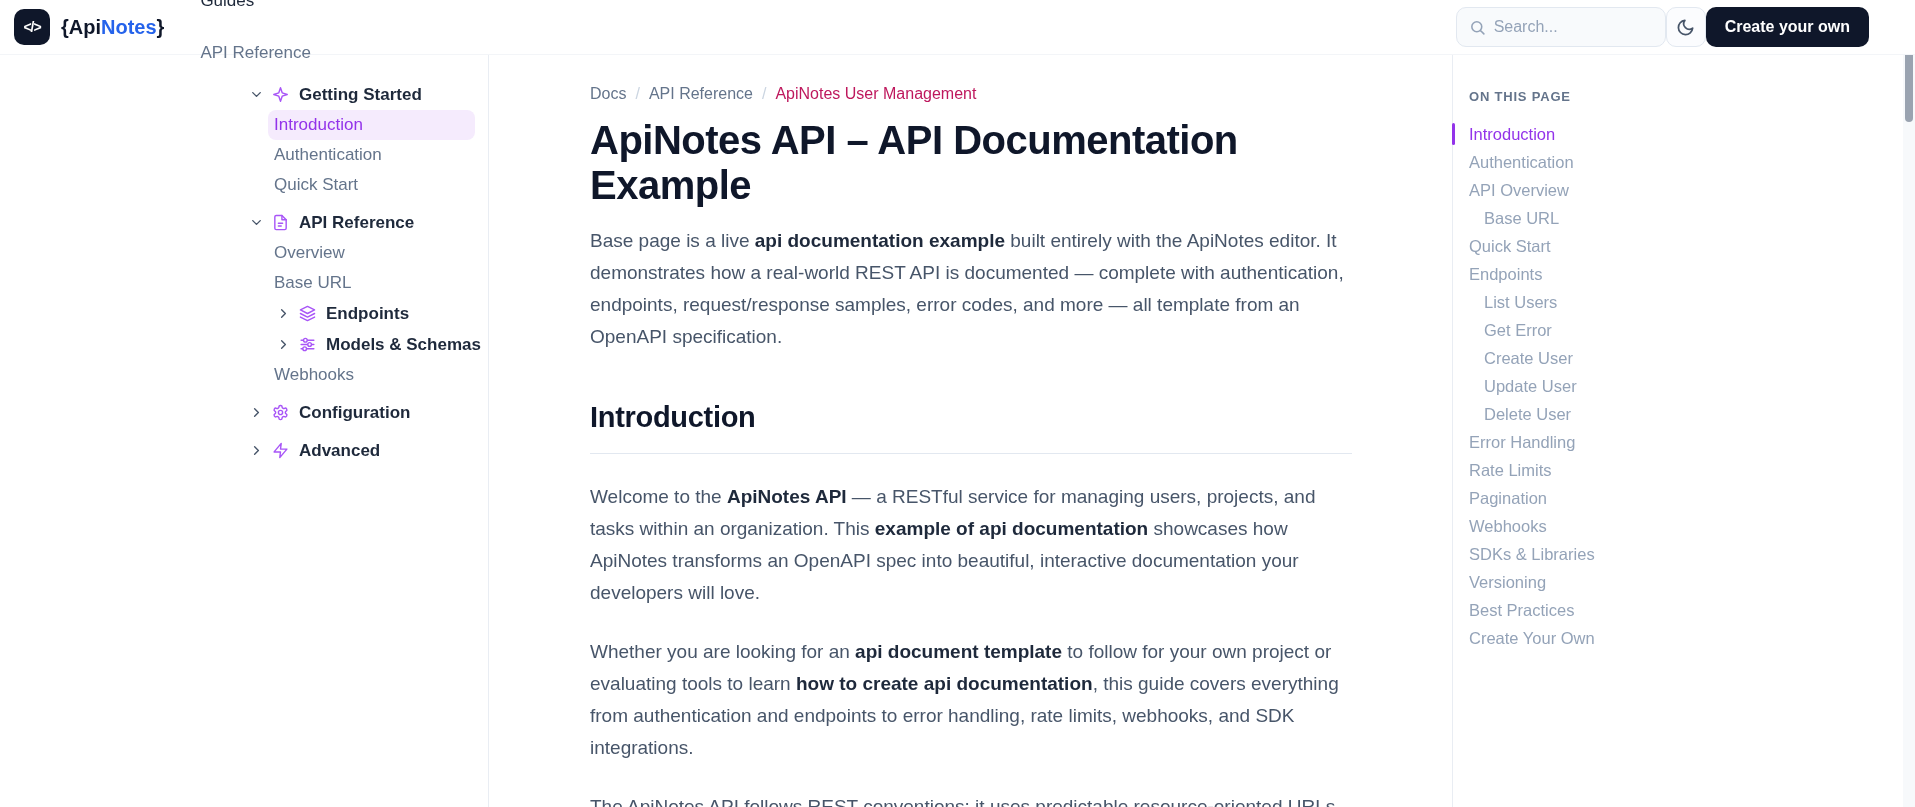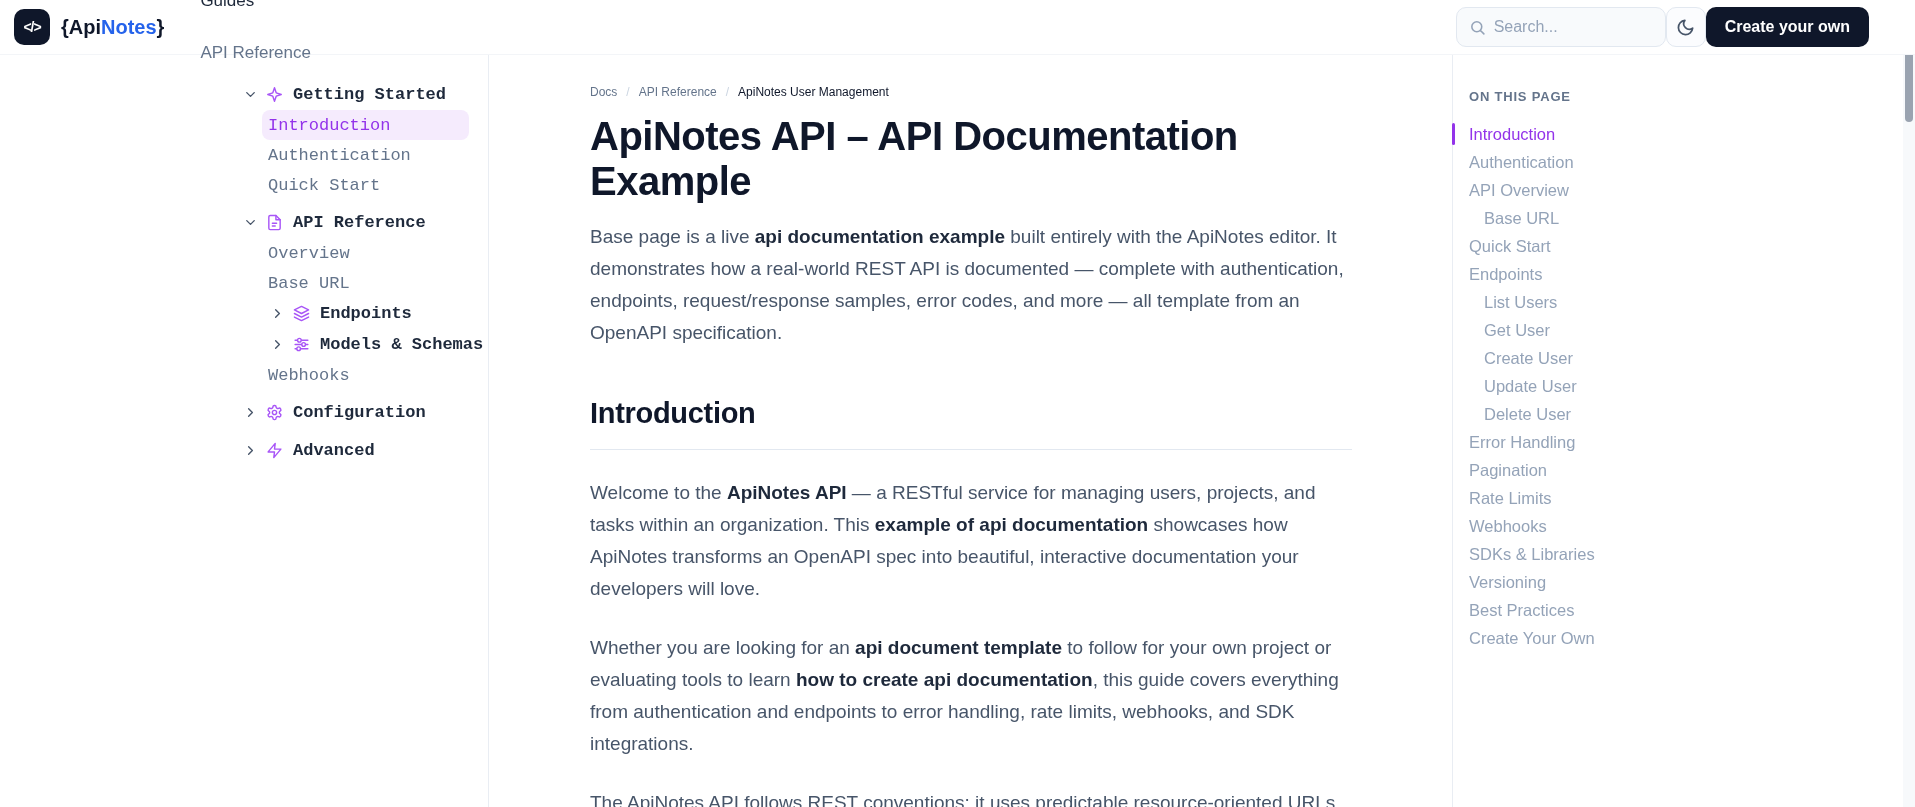--- a/index.html
+++ b/index.html
@@ -28,39 +28,39 @@
   .cta-btn { height:40px; background:#0f172a; color:#fff; border:none; border-radius:10px;
     font-size:16px; font-weight:600; padding:0 19px; cursor:pointer;
     font-family:"Liberation Sans", sans-serif; }
 
   
   .layout { display:flex; height:752px; }
 
   
   .sidebar { width:489px; border-right:1px solid #e9edf3; padding-top:24px;
     display:flex; justify-content:flex-end; }
-  .sidenav { width:232px; margin-right:19px; font-size:17px;font-family:Liberation Mono, monospace; }
+  .sidenav { width:232px; margin-right:13px; font-size:17px; }
   .srow { display:flex; align-items:center; height:31px; cursor:pointer; }
   .srow .chev { width:16px; height:16px; flex:0 0 16px; margin-left:6px; display:flex; align-items:center; }
   .srow .sicon { width:18px; height:18px; flex:0 0 18px; margin-left:7px; display:flex; align-items:center; }
   .srow .slabel { margin-left:9px; font-weight:600; color:#1e293b; white-space:nowrap; }
   .srow.sub { margin-left:27px; }
   .srow.top-gap { margin-top:7px; }
   .schild { display:flex; align-items:center; height:30px; margin-left:25px; border-radius:8px;
     padding-left:6px; color:#64748b; cursor:pointer; white-space:nowrap; }
   .schild.active { background:#f5ebfd; color:#9333ea; }
   svg.stroke { fill:none; stroke:#a855f7; stroke-width:2; stroke-linecap:round; stroke-linejoin:round; }
   svg.chevron { fill:none; stroke:#475569; stroke-width:2.2; stroke-linecap:round; stroke-linejoin:round; }
 
   
   .main { flex:1; padding:30px 0 0 101px; }
   .content { width:762px; }
-  .breadcrumb { font-size:12px; color:#64748b; display:flex; gap:9px; align-items:center; }
+  .breadcrumb { font-size:16px; color:#64748b; display:flex; gap:9px; align-items:center; }
   .breadcrumb .sep { color:#cbd5e1; }
-  .breadcrumb .current { color:#0f172a; }
+  .breadcrumb .current { color:#be185d; }
   h1.page-title { margin-top:15px; font-size:40px; letter-spacing:-0.5px; color:#0f172a; }
   .lead, .para { margin-top:17px; font-size:19px; line-height:32px; color:#475569; }
   .para { margin-top:27px; }
   .b { font-weight:bold; color:#1e293b; }
   h2.section-title { margin-top:48px; font-size:29px; color:#0f172a; letter-spacing:-0.3px; }
   .rule { border:none; border-top:1px solid #e2e8f0; margin-top:19px; }
 
   
   .toc { width:463px; border-left:1px solid #e9edf3; padding:34px 0 0 16px; }
   .toc-heading { font-size:13px; font-weight:bold; letter-spacing:0.8px; color:#64748b; }
@@ -241,27 +241,27 @@
   <aside class="toc">
     <div class="toc-heading">ON THIS PAGE</div>
     <ul class="toc-list">
       <li class="active">Introduction</li>
       <li>Authentication</li>
       <li>API Overview</li>
       <li class="ind">Base URL</li>
       <li>Quick Start</li>
       <li>Endpoints</li>
       <li class="ind">List Users</li>
-      <li class="ind">Get User</li>
+      <li class="ind">Get Error</li>
       <li class="ind">Create User</li>
       <li class="ind">Update User</li>
       <li class="ind">Delete User</li>
       <li>Error Handling</li>
+      <li>Rate Limits</li>
       <li>Pagination</li>
-      <li>Rate Limits</li>
       <li>Webhooks</li>
       <li>SDKs &amp; Libraries</li>
       <li>Versioning</li>
       <li>Best Practices</li>
       <li>Create Your Own</li>
     </ul>
   </aside>
 </div>
 
 <div class="vscrollbar">

